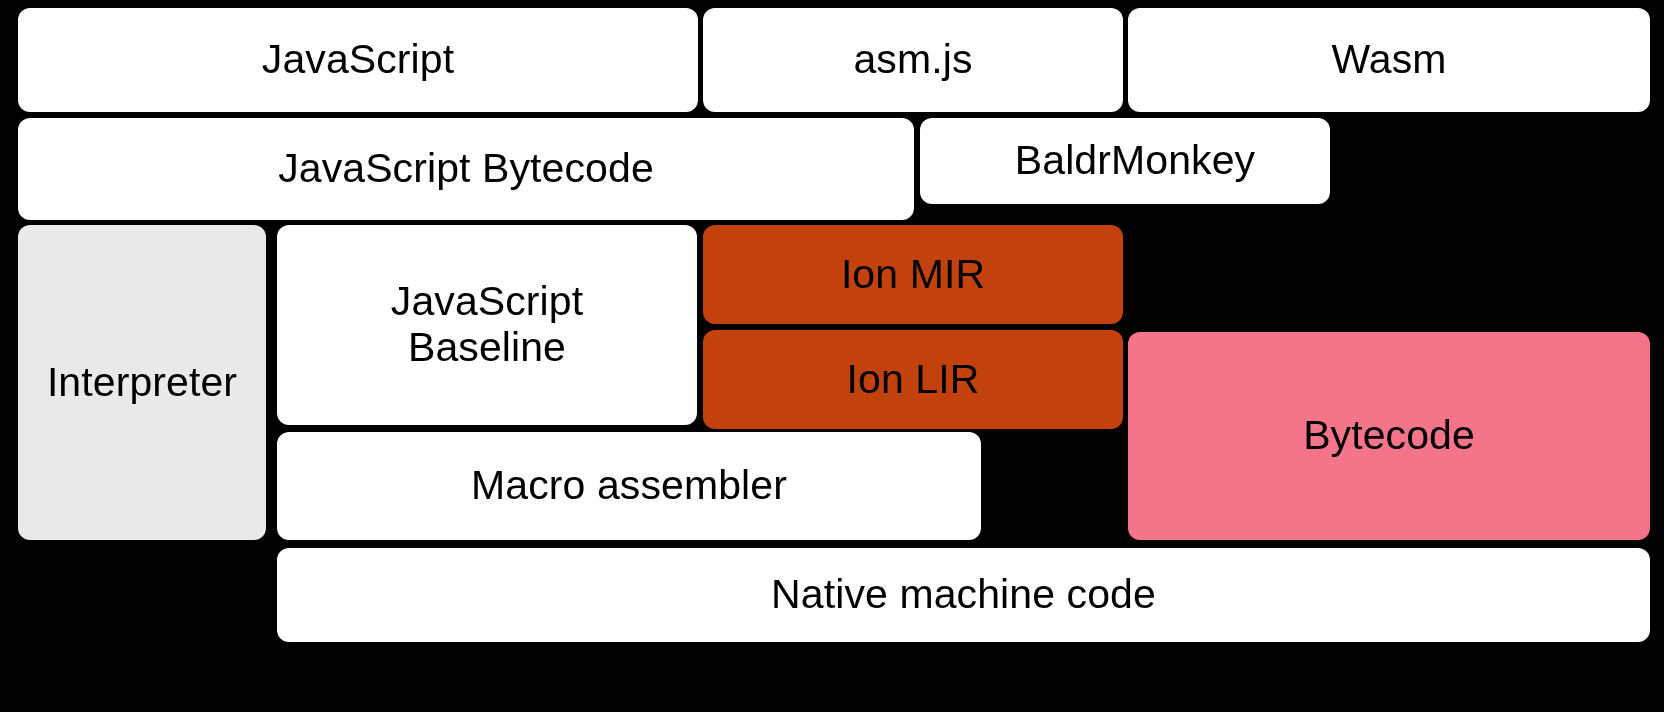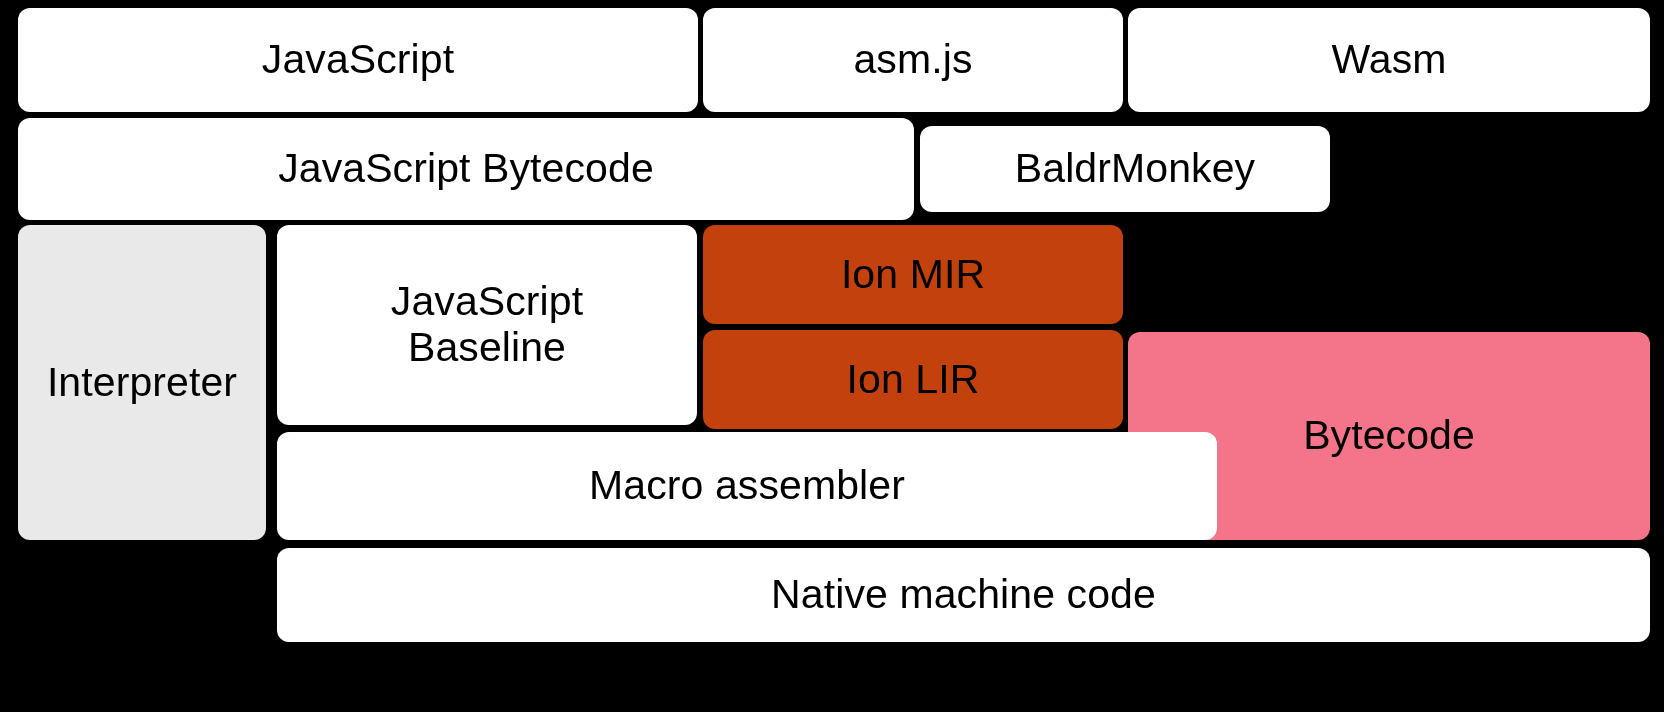--- a/index.html
+++ b/index.html
@@ -35,29 +35,29 @@
   .box.green  { background: #c2410c; }
   .box.pink   { background: #f4758a; }
 
   
   #box-javascript        { left: 18px;   top: 8px;   width: 680px;  height: 104px; }
   #box-asmjs             { left: 703px;  top: 8px;   width: 420px;  height: 104px; }
   #box-wasm              { left: 1128px; top: 8px;   width: 522px;  height: 104px; }
 
   
   #box-js-bytecode       { left: 18px;   top: 118px; width: 896px;  height: 102px; }
-  #box-baldrmonkey       { left: 920px;  top: 126px; width: 410px;  height: 86px; padding-left: 20px; }
+  #box-baldrmonkey       { left: 920px;  top: 118px; width: 410px;  height: 86px; padding-left: 20px; }
 
   
   #box-interpreter       { left: 18px;   top: 225px; width: 248px;  height: 315px; }
   #box-js-baseline       { left: 277px;  top: 225px; width: 420px;  height: 200px; }
   #box-ion-mir           { left: 703px;  top: 225px; width: 420px;  height: 99px;  }
   #box-ion-lir           { left: 703px;  top: 330px; width: 420px;  height: 99px;  }
   #box-cranelift         { left: 1128px; top: 332px; width: 522px;  height: 208px; }
-  #box-macro-assembler   { left: 277px;  top: 432px; width: 940px;  height: 108px; }
+  #box-macro-assembler   { left: 277px;  top: 432px; width: 704px;  height: 108px; }
 
   
   #box-native-code       { left: 277px;  top: 548px; width: 1373px; height: 94px;  }
 </style>
 </head>
 <body>
 
 <div id="stage">
 
   <div class="box" id="box-javascript">JavaScript</div>

